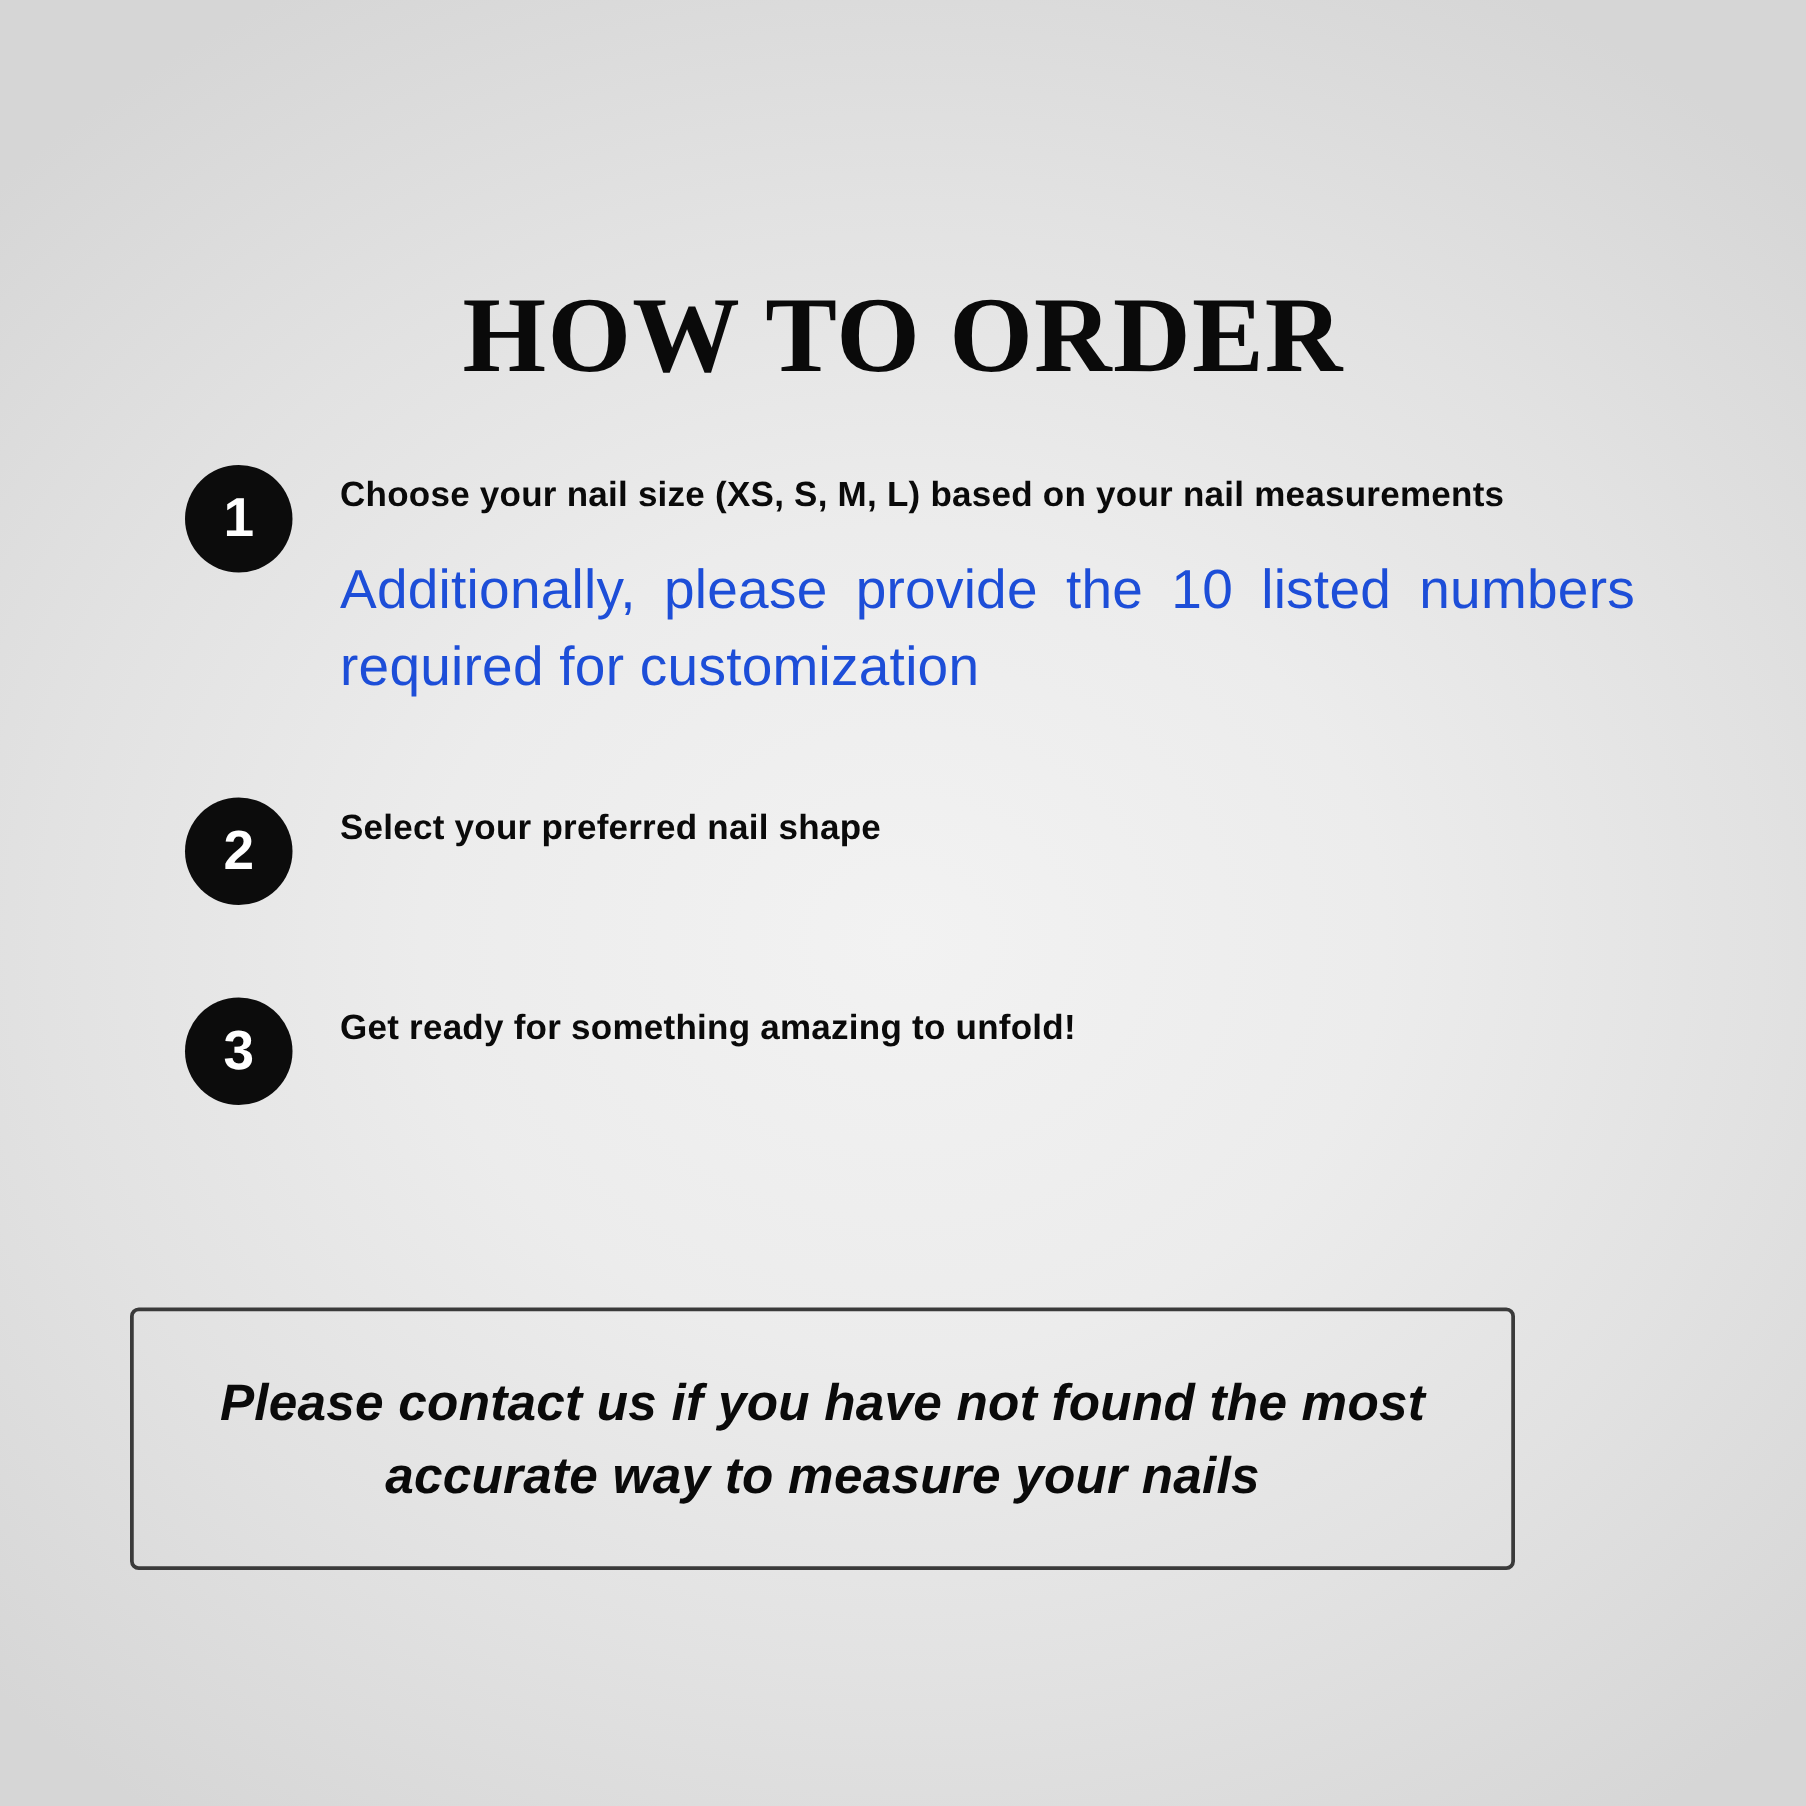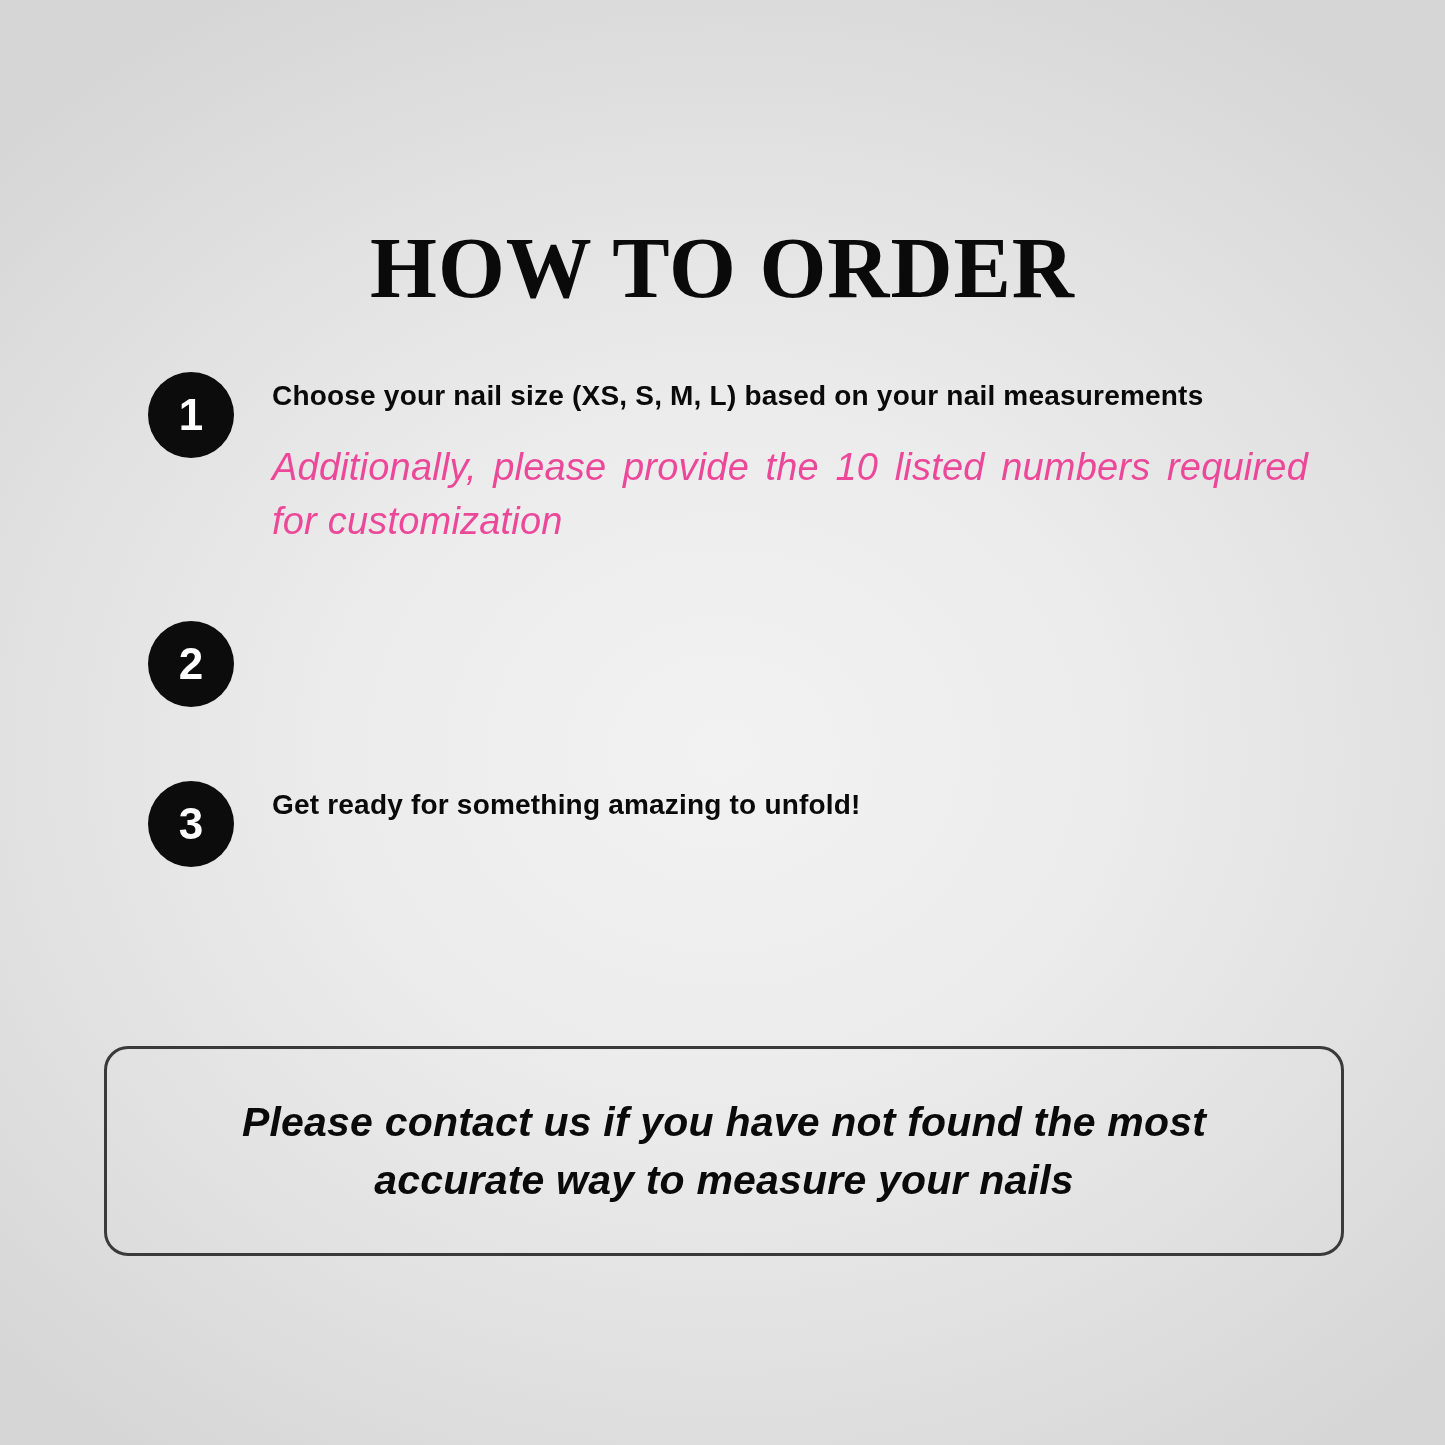--- a/index.html
+++ b/index.html
@@ -68,39 +68,38 @@
     color: #0a0a0a;
     line-height: 1.32;
     text-align: justify;
     letter-spacing: 0.2px;
   }
   .step-title.nojust {
     text-align: left;
   }
   .step-sub {
     margin-top: 26px;
-    font-size: 38px;
-    font-style: italic;
-    color: #ec4899;
+    font-size: 44px;
+    color: #1d4ed8;
     line-height: 1.42;
     text-align: justify;
     letter-spacing: 0.2px;
   }
   .gap-1 { height: 72px; }
   .gap-2 { height: 74px; }
 
   .notice {
     position: absolute;
     left: 104px;
     top: 1046px;
-    width: 1240px;
+    width: 1108px;
     height: 210px;
     box-sizing: border-box;
     border: 3px solid #3a3a3a;
-    border-radius: 24px;
+    border-radius: 7px;
     display: flex;
     align-items: center;
     justify-content: center;
   }
   .notice-text {
     font-size: 41px;
     font-weight: bold;
     font-style: italic;
     color: #0a0a0a;
     text-align: center;
@@ -123,20 +122,23 @@
       <div class="step-body">
         <div class="step-title">Choose your nail size (XS, S, M, L) based on your nail measurements</div>
         <div class="step-sub">Additionally, please provide  the 10 listed numbers required for customization</div>
       </div>
     </div>
 
     <div class="gap-1"></div>
 
     <div class="step">
       <div class="badge">2</div>
+      <div class="step-body">
+        <div class="step-title nojust">Select your preferred nail shape</div>
+      </div>
     </div>
 
     <div class="gap-2"></div>
 
     <div class="step">
       <div class="badge">3</div>
       <div class="step-body">
         <div class="step-title nojust">Get ready for something amazing to unfold!</div>
       </div>
     </div>

